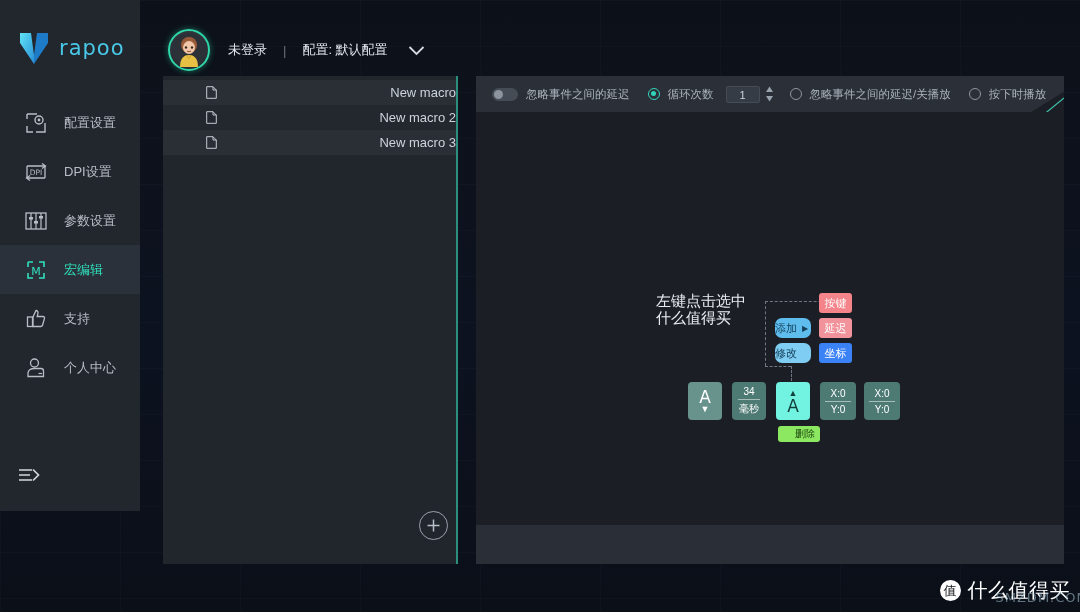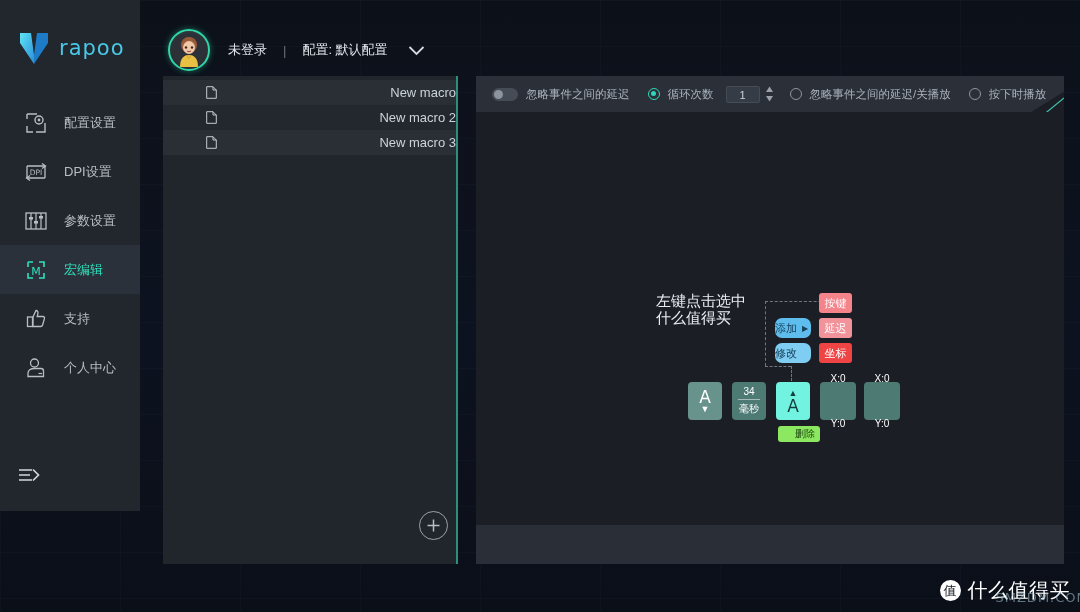--- a/index.html
+++ b/index.html
@@ -409,21 +409,21 @@
     line-height: 16px;
     font-family: "DejaVu Sans", sans-serif;
   }
   .ev-sel .arrow { font-size: 9px; line-height: 9px; }
   .ev-coord {
     width: 36px;
     height: 38px;
     background: #4e7a74;
     color: #ffffff;
     font-size: 10px;
-    gap: 16px;
+    gap: 1px;
   }
   .ev-coord .divider {
     width: 26px;
     height: 1px;
     background: rgba(255,255,255,0.5);
     margin: 1px 0;
   }
   .btn-green {
     position: absolute;
     width: 30px;
@@ -711,21 +711,21 @@
       <div class="btn-blue" style="left:299px; top:231px;">
         <span>修改</span>
       </div>
 
       <div class="btn-red" style="left:343px; top:181px; background:#f4838a;">
         <span>按键</span>
       </div>
       <div class="btn-red" style="left:343px; top:206px; background:#f2929a;">
         <span>延迟</span>
       </div>
-      <div class="btn-red" style="left:343px; top:231px; background:#ef4444;">
+      <div class="btn-red" style="left:343px; top:231px; background:#3b82f6;">
         <span>坐标</span>
       </div>
 
       <div class="ev ev-key" style="left:212px; top:270px;">
         <span class="big">A</span>
         <span class="arrow">▼</span>
       </div>
 
       <div class="ev ev-delay" style="left:256px; top:270px;">
         <span>34</span>

